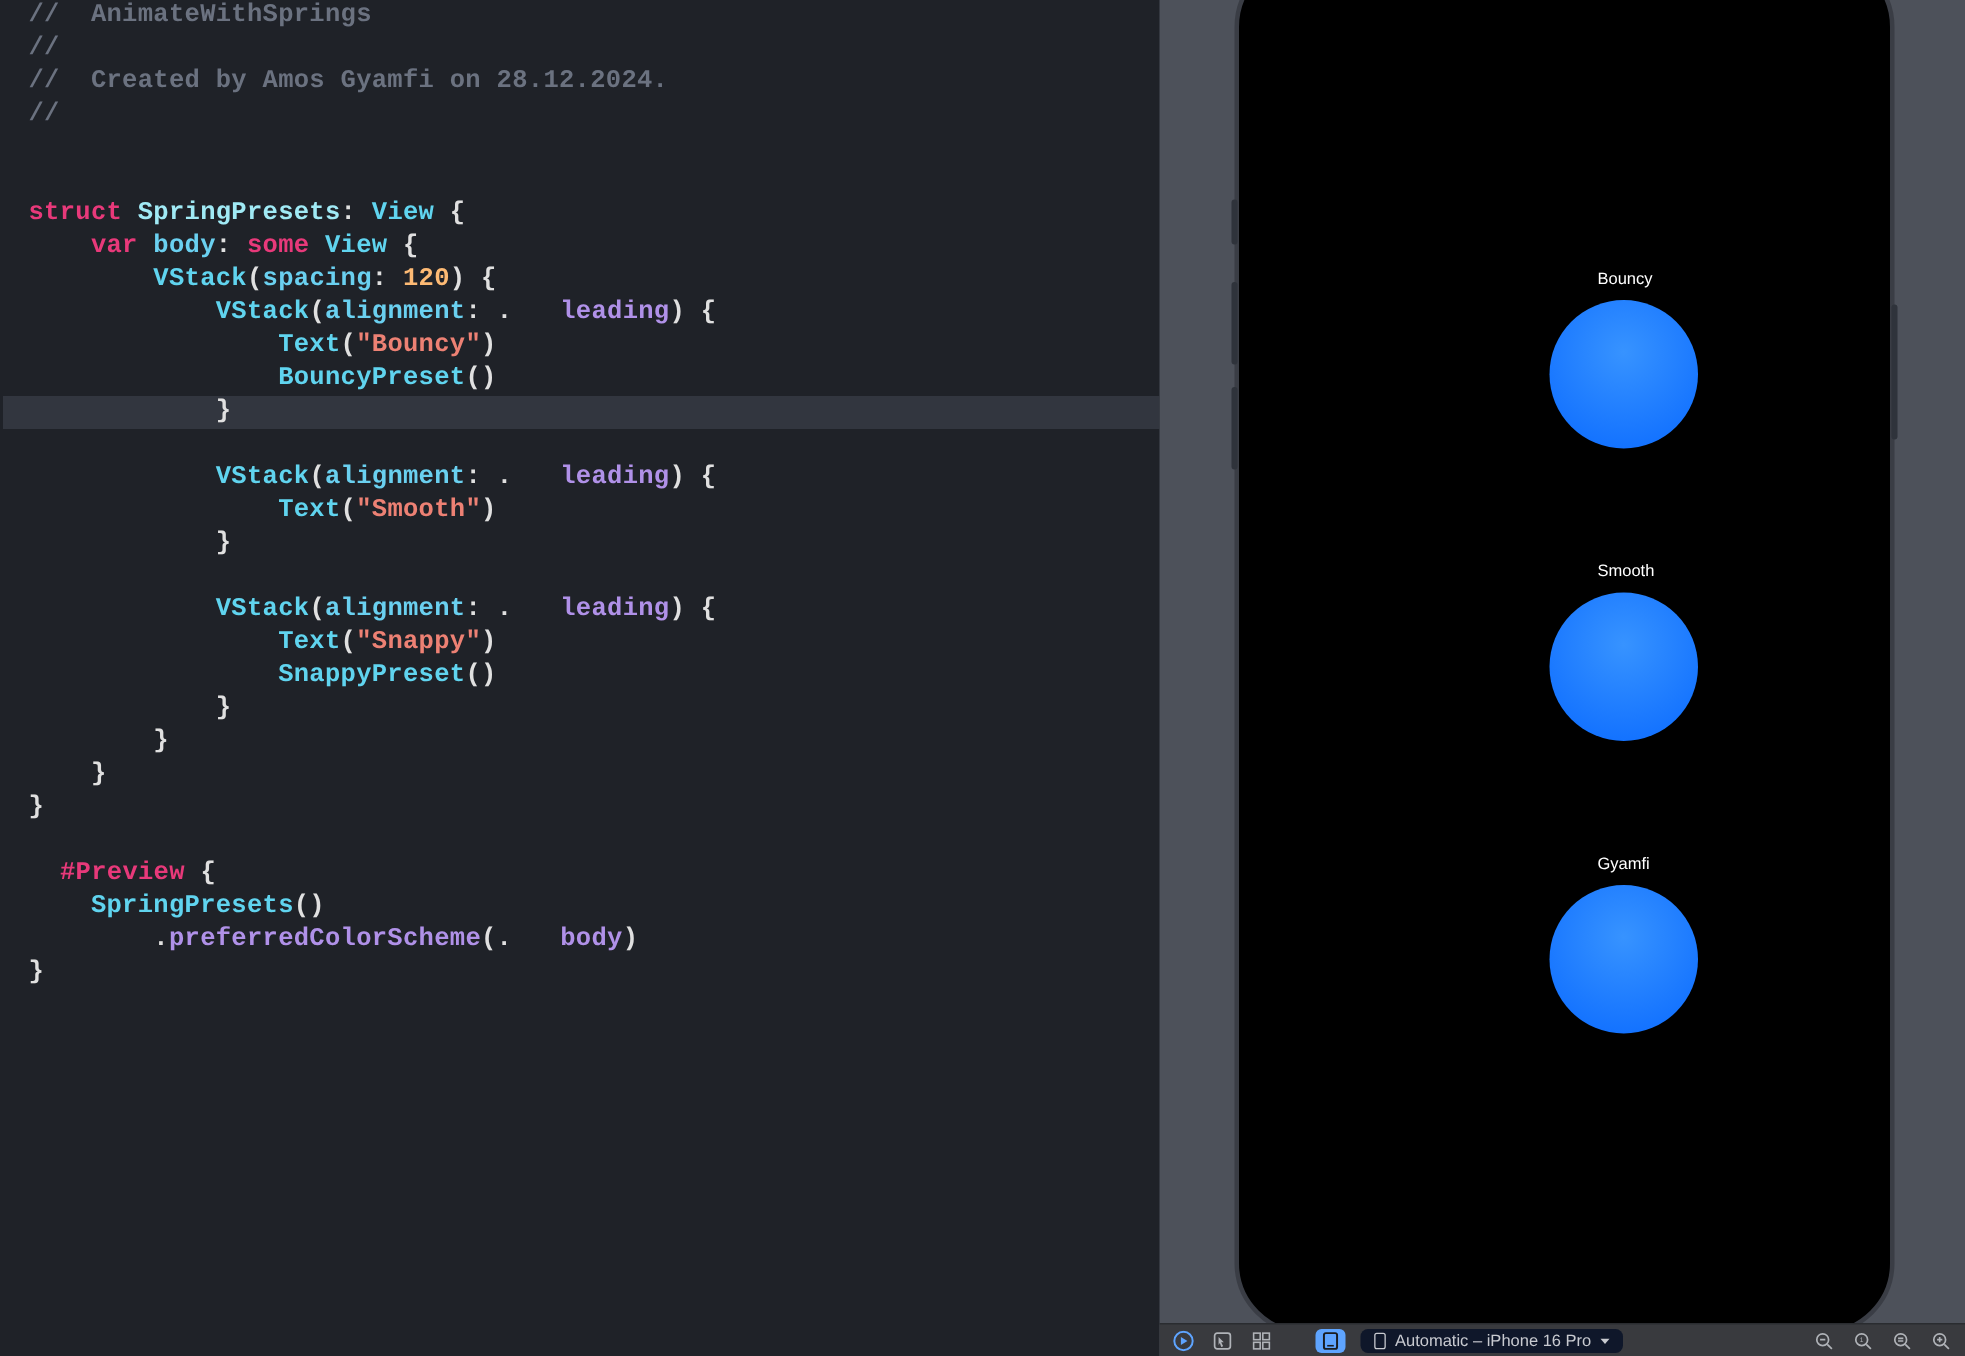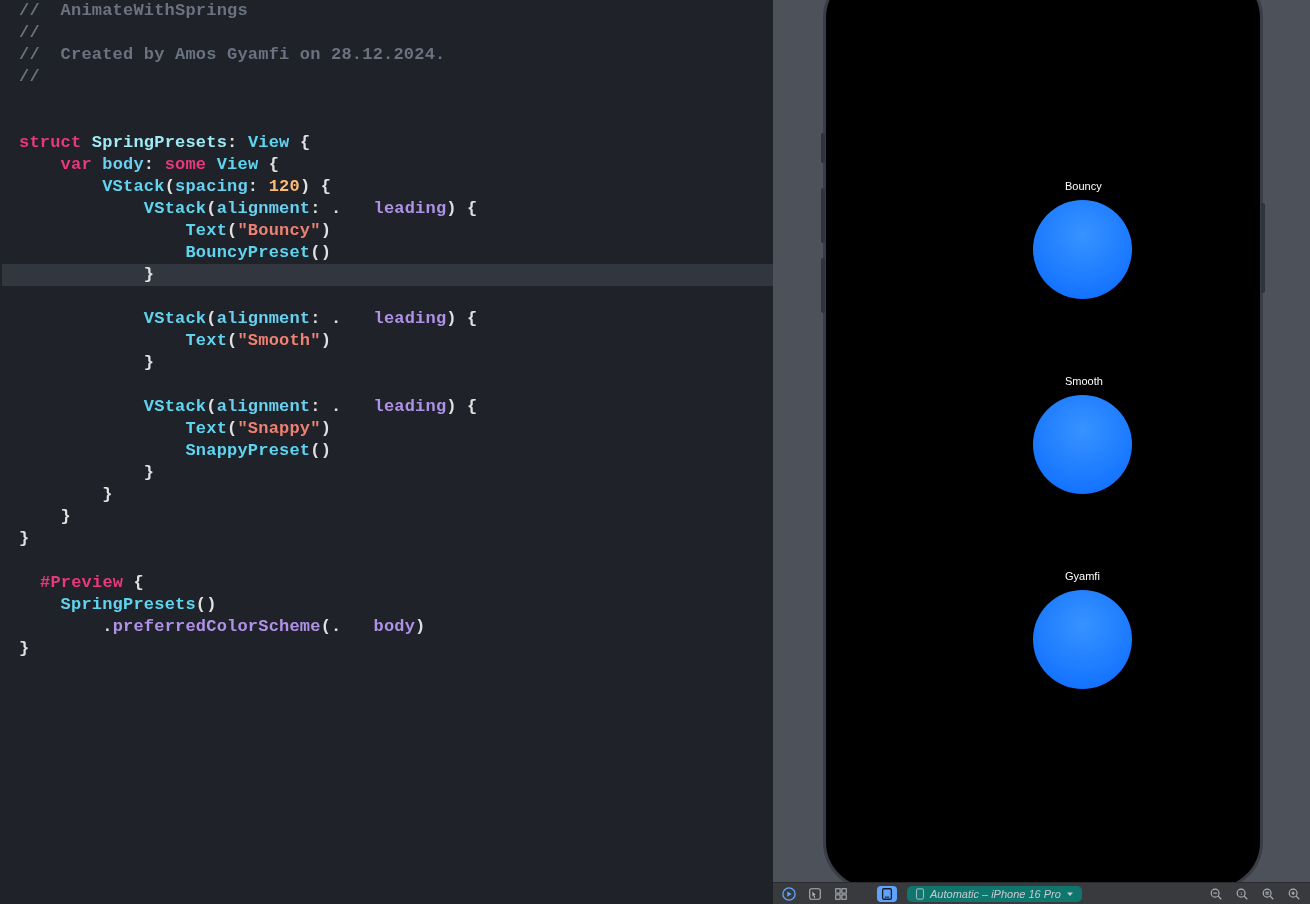--- a/index.html
+++ b/index.html
@@ -135,30 +135,29 @@
     .tb-icon svg { width: 14px; height: 14px; }
     .tb-play { color: #5ea4ff; }
     .tb-preview-active {
       background: #5ea4ff;
       border-radius: 4px;
       width: 20px;
       height: 16px;
       color: #1a1c20;
     }
     .tb-device {
-      background: #0f766e;
+      background: #0f172a;
       border-radius: 5px;
       padding: 1px 8px;
       color: #c8cad0;
       display: flex;
       align-items: center;
       gap: 5px;
       height: 16px;
       cursor: pointer;
-      font-style: italic;
     }
     .tb-spacer { flex: 1; }
   </style>
 </head>
 <body>
 
 <div class="editor-pane">
   <div class="code-line"><span class="c-comment">//  AnimateWithSprings</span></div>
   <div class="code-line"><span class="c-comment">//</span></div>
   <div class="code-line"><span class="c-comment">//  Created by Amos Gyamfi on 28.12.2024.</span></div>

